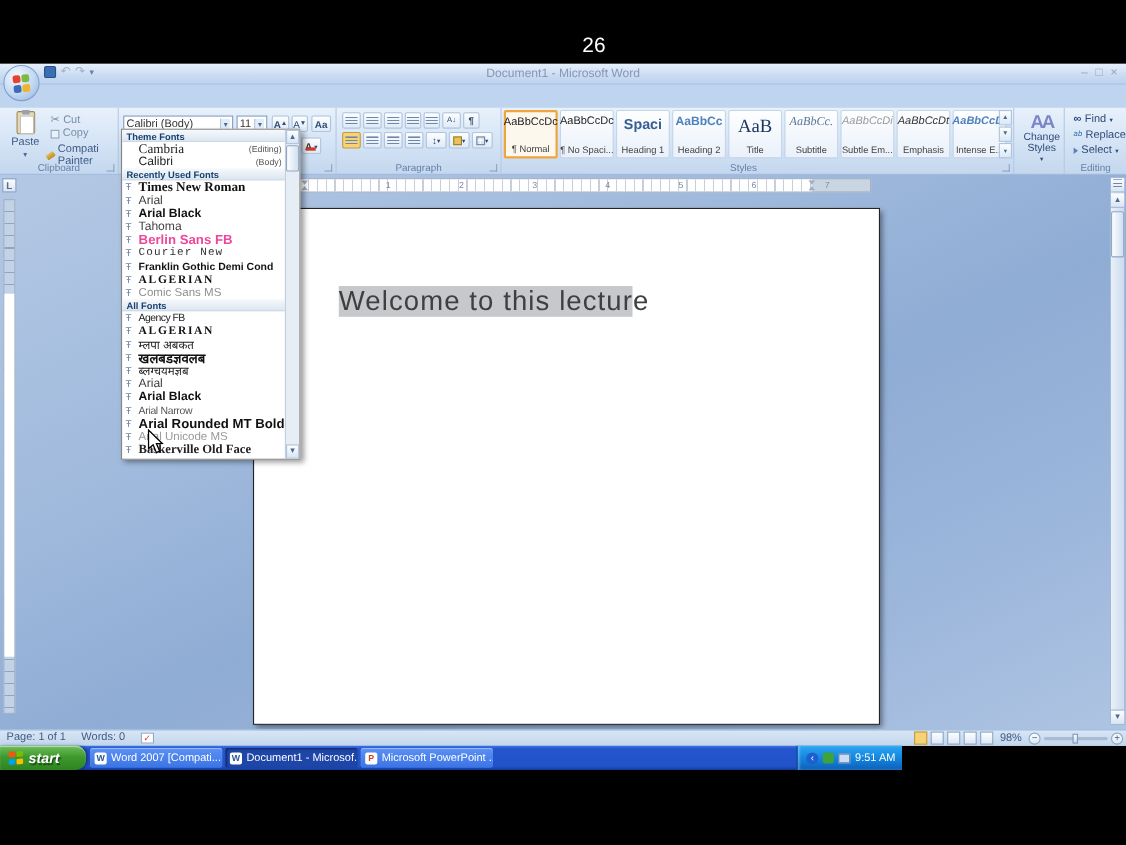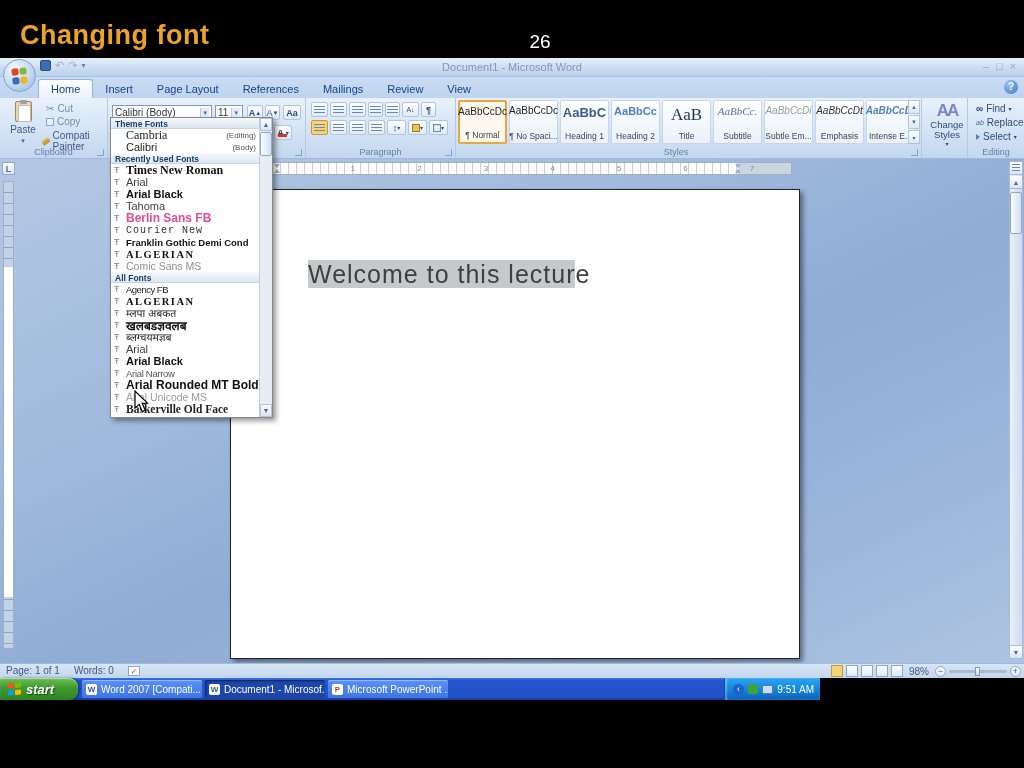--- a/index.html
+++ b/index.html
@@ -178,21 +178,20 @@
   .tico3{width:11px;height:9px;background:#CBDCF5;border:1px solid #5577AA;}
 
   .blackbar{left:0;top:700px;width:1024px;height:68px;background:#000;}
   .cursor{z-index:50;}
 </style>
 </head>
 <body>
 
 <div id="root">
 
-  <div class="abs slide-title">Changing font</div>
   <div class="abs page-num">26</div>
 
   <div class="abs win">
 
     <div class="abs titlebar">
       <div class="abs qat">
         <span class="disk"></span>
         <span class="g">↶</span>
         <span class="g">↷</span>
         <span class="car">▾</span>
@@ -206,32 +205,20 @@
     </div>
     <div class="abs office-btn">
       <div class="office-logo">
         <i style="background:#E8412C"></i>
           <i style="background:#7CBB42"></i>
         <i style="background:#3B6CB5"></i>
           <i style="background:#F0B32C"></i>
       </div>
     </div>
 
-    <div class="abs tabrow">
-      <div class="abs tabs">
-          <div class="tab active">Home</div>
-          <div class="tab">Insert</div>
-          <div class="tab">Page Layout</div>
-          <div class="tab">References</div>
-          <div class="tab">Mailings</div>
-          <div class="tab">Review</div>
-          <div class="tab">View</div>
-        </div>
-      <div class="abs helpbtn">?</div>
-    </div>
 
     <div class="abs ribbon">
 
       <div class="group" style="left:0;width:108px;">
         <div class="paste-big">
           <div class="clipic"></div>
           <span>Paste</span>
           <span style="font-size:7px;color:#4A6A96">▾</span>
         </div>
         <div class="sbtn abs" style="left:46px;top:5px;">
@@ -331,21 +318,21 @@
         <div class="chiprow">
             <div class="chip selected">
               <div class="p-normal">AaBbCcDc</div>
               <div class="slabel">¶ Normal</div>
             </div>
             <div class="chip">
               <div class="p-normal">AaBbCcDc</div>
               <div class="slabel">¶ No Spaci...</div>
             </div>
             <div class="chip">
-              <div class="p-h1">AaBbC</div>
+              <div class="p-h1">Spaci</div>
               <div class="slabel">Heading 1</div>
             </div>
             <div class="chip">
               <div class="p-h2">AaBbCc</div>
               <div class="slabel">Heading 2</div>
             </div>
             <div class="chip">
               <div class="p-title">AaB</div>
               <div class="slabel">Title</div>
             </div>

